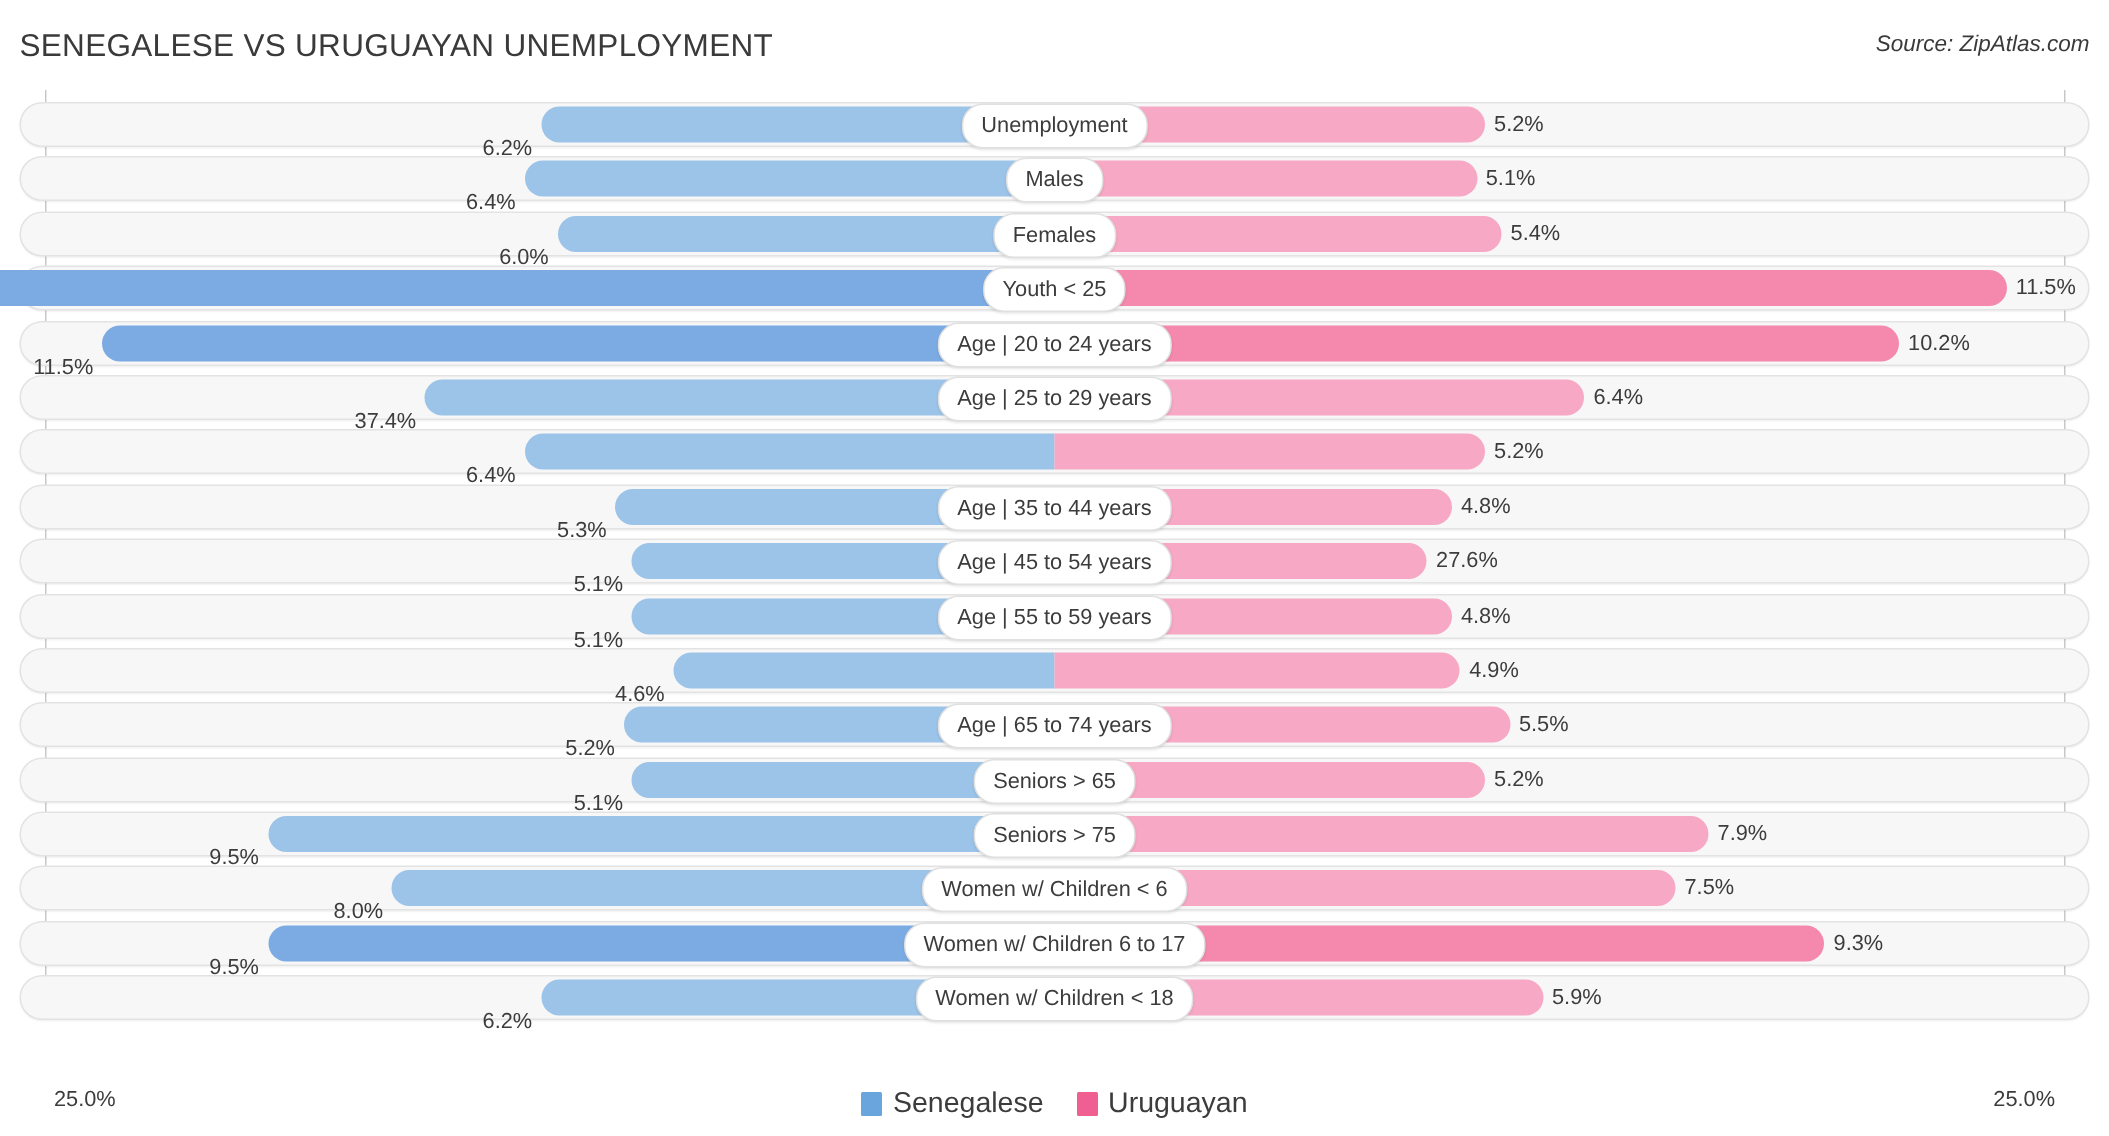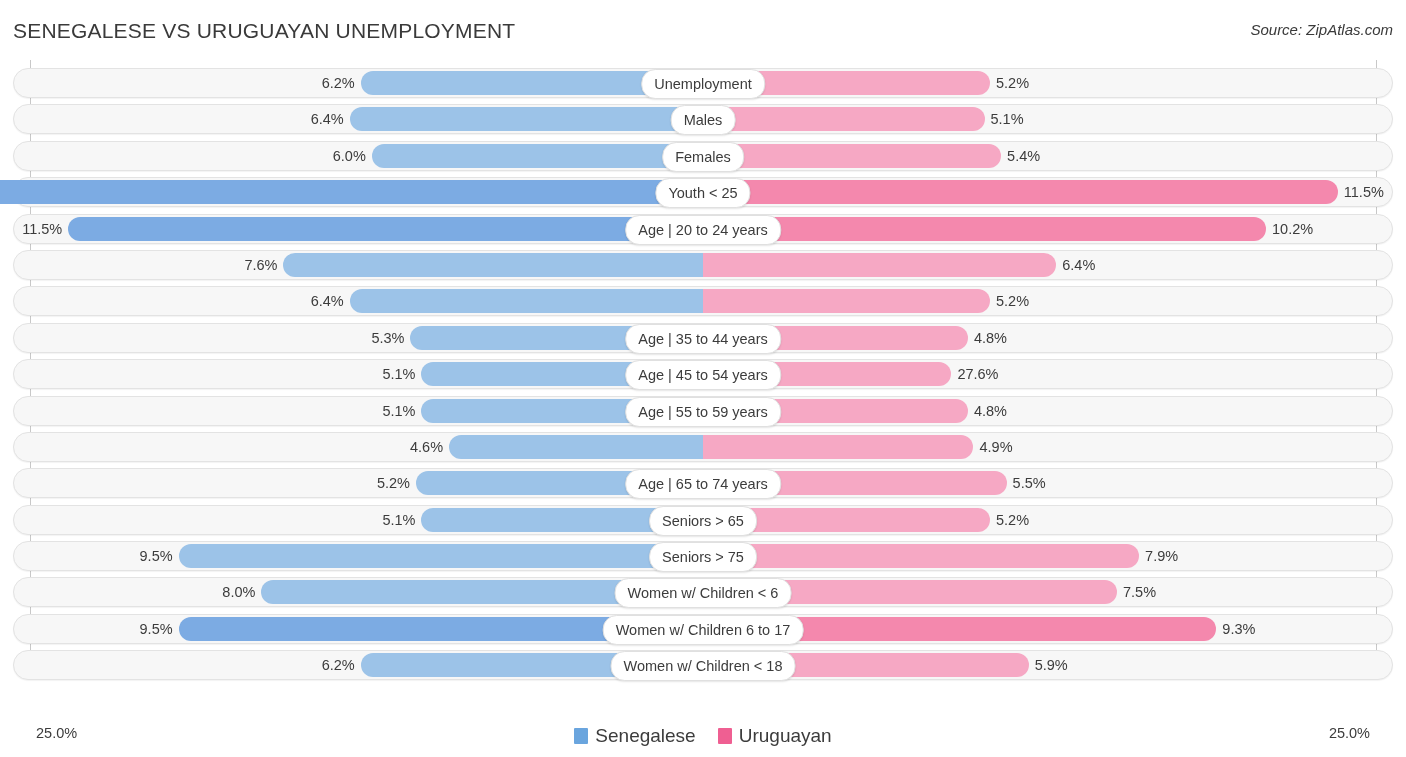--- a/index.html
+++ b/index.html
@@ -113,21 +113,21 @@
   
   .val {
     position: absolute;
     top: 0;
     height: 24px;
     line-height: 24px;
     font-size: 14.5px;
     color: #3c3c3c;
     white-space: nowrap;
   }
-  .val.left  { right: 50%; text-align: right; padding-right: 6px; }
+  .val.left  { right: 50%; text-align: right; padding-right: 6px; margin-top: 16px; }
   .val.right { left: 50%;  text-align: left;  padding-left: 6px; }
   .val.inside { color: #ffffff; }
 
   
   .center-label {
     position: absolute;
     left: 50%;
     top: 1px;
     transform: translateX(-50%);
     height: 28px;
@@ -245,23 +245,24 @@
           <div class="val left" style="width: auto; right: calc(96%);">11.5%</div>
           <div class="val right" style="left: calc(90.8%);">10.2%</div>
         </div>
         <div class="center-label">Age | 20 to 24 years</div>
       </div>
       <div class="row">
         <div class="track"></div>
         <div class="bars">
           <div class="bar left" style="width: 30.4%; background: rgb(156, 195, 232);"></div>
           <div class="bar right" style="width: 25.6%; background: rgb(246, 168, 196);"></div>
-          <div class="val left" style="width: auto; right: calc(80.4%);">7.6%</div>
+          <div class="val left" style="width: auto; right: calc(80.4%);">37.4%</div>
           <div class="val right" style="left: calc(75.6%);">6.4%</div>
         </div>
+        <div class="center-label">Age | 25 to 29 years</div>
       </div>
       <div class="row">
         <div class="track"></div>
         <div class="bars">
           <div class="bar left" style="width: 25.6%; background: rgb(156, 195, 232);"></div>
           <div class="bar right" style="width: 20.8%; background: rgb(246, 168, 196);"></div>
           <div class="val left" style="width: auto; right: calc(75.6%);">6.4%</div>
           <div class="val right" style="left: calc(70.8%);">5.2%</div>
         </div>
       </div>

